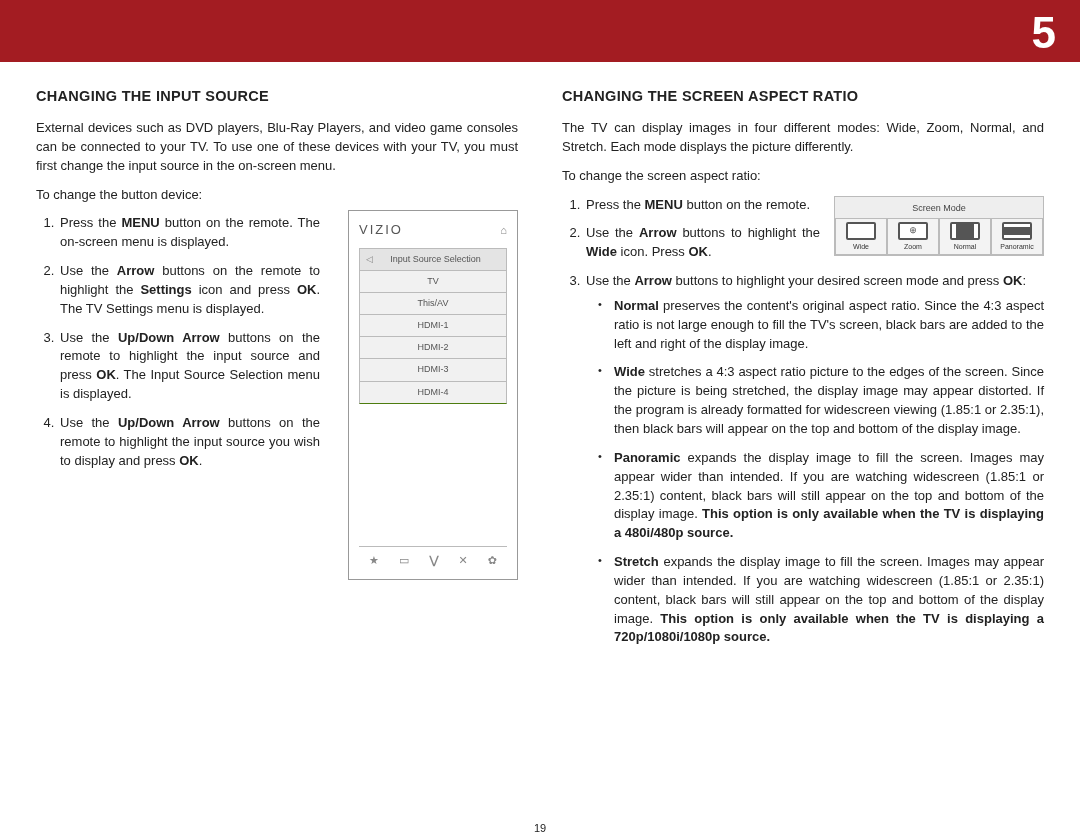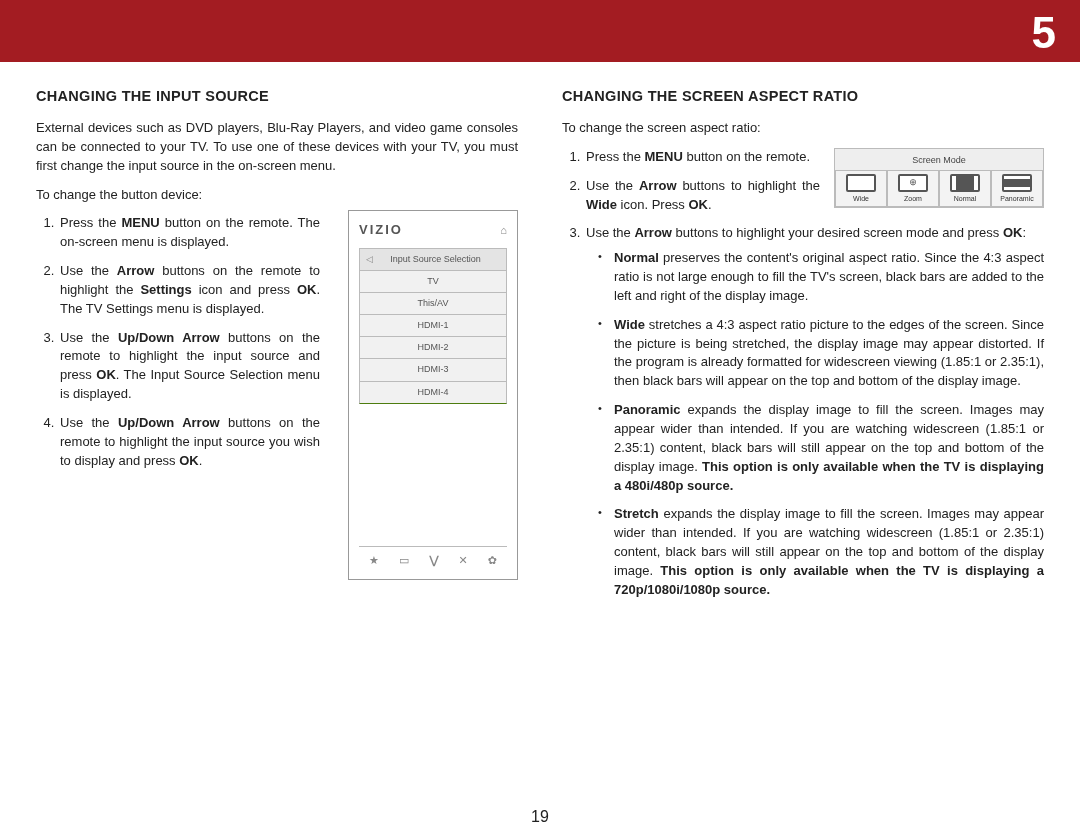--- a/index.html
+++ b/index.html
@@ -52,21 +52,21 @@
   .left-text { flex: 1; }
   .vizio-panel {
     width: 170px; height: 370px; border: 1px solid #999; background: #fff;
     font-size: 10px; color: #555; display: flex; flex-direction: column;
     margin-top: -4px;
   }
   .vizio-head {
     display: flex; align-items: center; justify-content: space-between;
     padding: 10px 10px 8px 10px;
   }
-  .vizio-logo { font-family: Arial; font-weight: bold; letter-spacing: 2px; font-size: 13px; color: #555; text-align: center; }
+  .vizio-logo { font-family: Arial; font-weight: normal; letter-spacing: 2px; font-size: 13px; color: #555; text-align: center; }
   .home-icon { font-size: 11px; color: #888; }
   .vizio-menu {
     margin: 0 10px;
   }
   .menu-line {
     border: 1px solid #bbb;
     border-bottom: none;
     background: #f1f1f1;
     text-align: center;
     padding: 4px 0;
@@ -93,22 +93,22 @@
   }
   .sm-tv {
     width: 30px; height: 18px; border: 2px solid #555; border-radius: 2px;
     margin: 0 auto 2px auto; display:flex; align-items:center; justify-content:center;
     background:#fff; position:relative;
   }
   .sm-tv .inner-norm { width: 18px; height: 14px; background: #555; }
   .sm-tv .inner-pan { width: 30px; height: 8px; background: #555; }
   .sm-label { font-size: 7px; color:#333; }
   .page-num {
-    position: absolute; bottom: 8px; left: 50%; transform: translateX(-50%);
-    font-size: 16px; color:#222;
+    position: absolute; bottom: 0; left: 50%; transform: translateX(-50%);
+    font-size: 11px; color:#222;
   }
   b { font-weight: 700; }
 </style>
 </head>
 <body>
 
 <div class="red-banner"></div>
 <div class="chapter-num">5</div>
 
 <div class="content">
@@ -151,20 +151,21 @@
           <span style="font-weight:bold;">⋁</span>
           <span>✕</span>
           <span>✿</span>
         </div>
       </div>
     </div>
   </div>
 
   <div class="col">
     <h2 class="section">CHANGING THE SCREEN ASPECT RATIO</h2>
+    <p>The TV can display images in four different modes: Wide, Zoom, Normal, and Stretch. Each mode displays the picture differently.</p>
     <p>To change the screen aspect ratio:</p>
 
     <div class="screen-mode-box">
       <div class="sm-title">Screen Mode</div>
       <div class="sm-row">
         <div class="sm-cell">
             <div class="sm-tv"></div>
             <div class="sm-label">Wide</div>
           </div>
         <div class="sm-cell">

